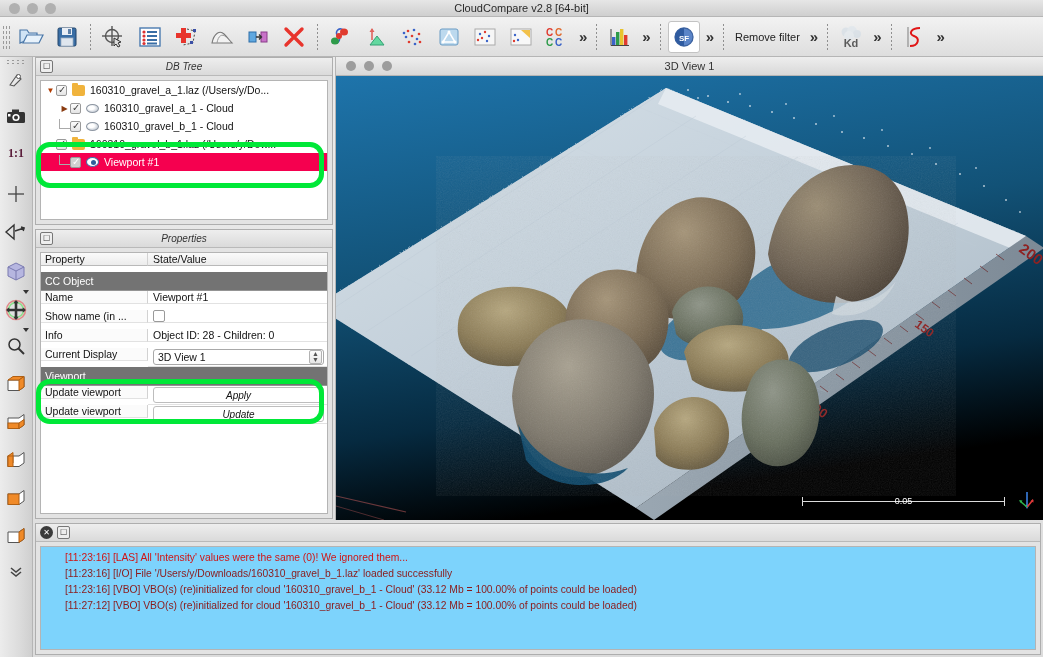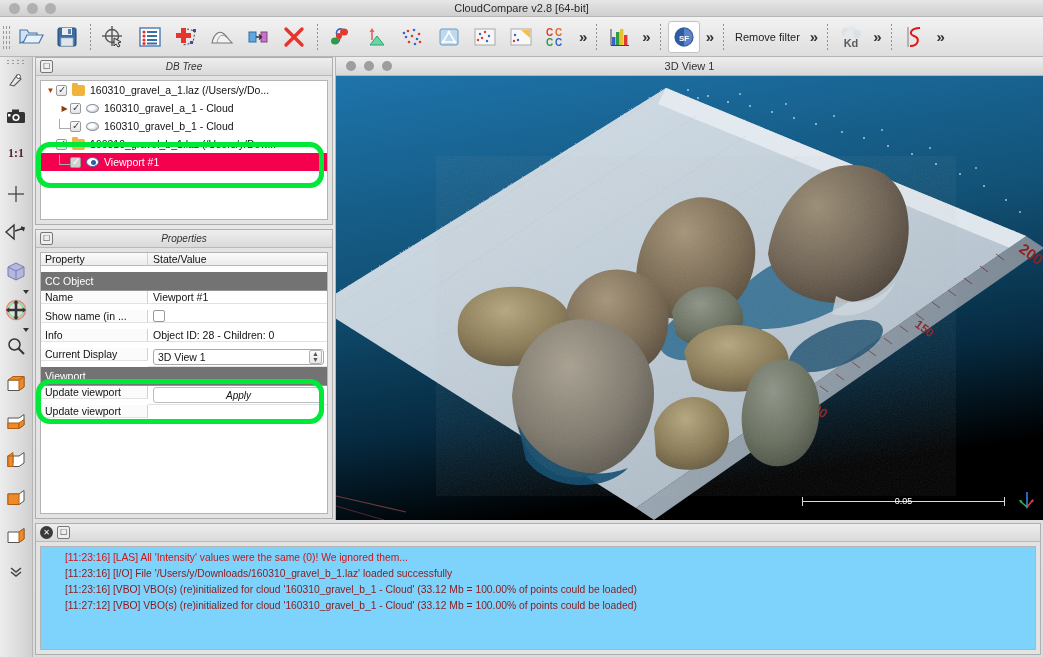--- a/index.html
+++ b/index.html
@@ -677,20 +677,23 @@
 
         <div class="prow">
           <div class="pk">Update viewport</div>
           <div class="pv">
             <span class="pbtn">Apply</span>
           </div>
         </div>
 
         <div class="prow">
           <div class="pk">Update viewport</div>
+          <div class="pv">
+            <span class="pbtn">Update</span>
+          </div>
         </div>
 
       </div>
     </div>
   </div>
 
   <div class="dock" id="console">
     <div class="dock-title">
       <div class="dock-ico">✕</div>
       <div class="dock-ico sq">☐</div>

